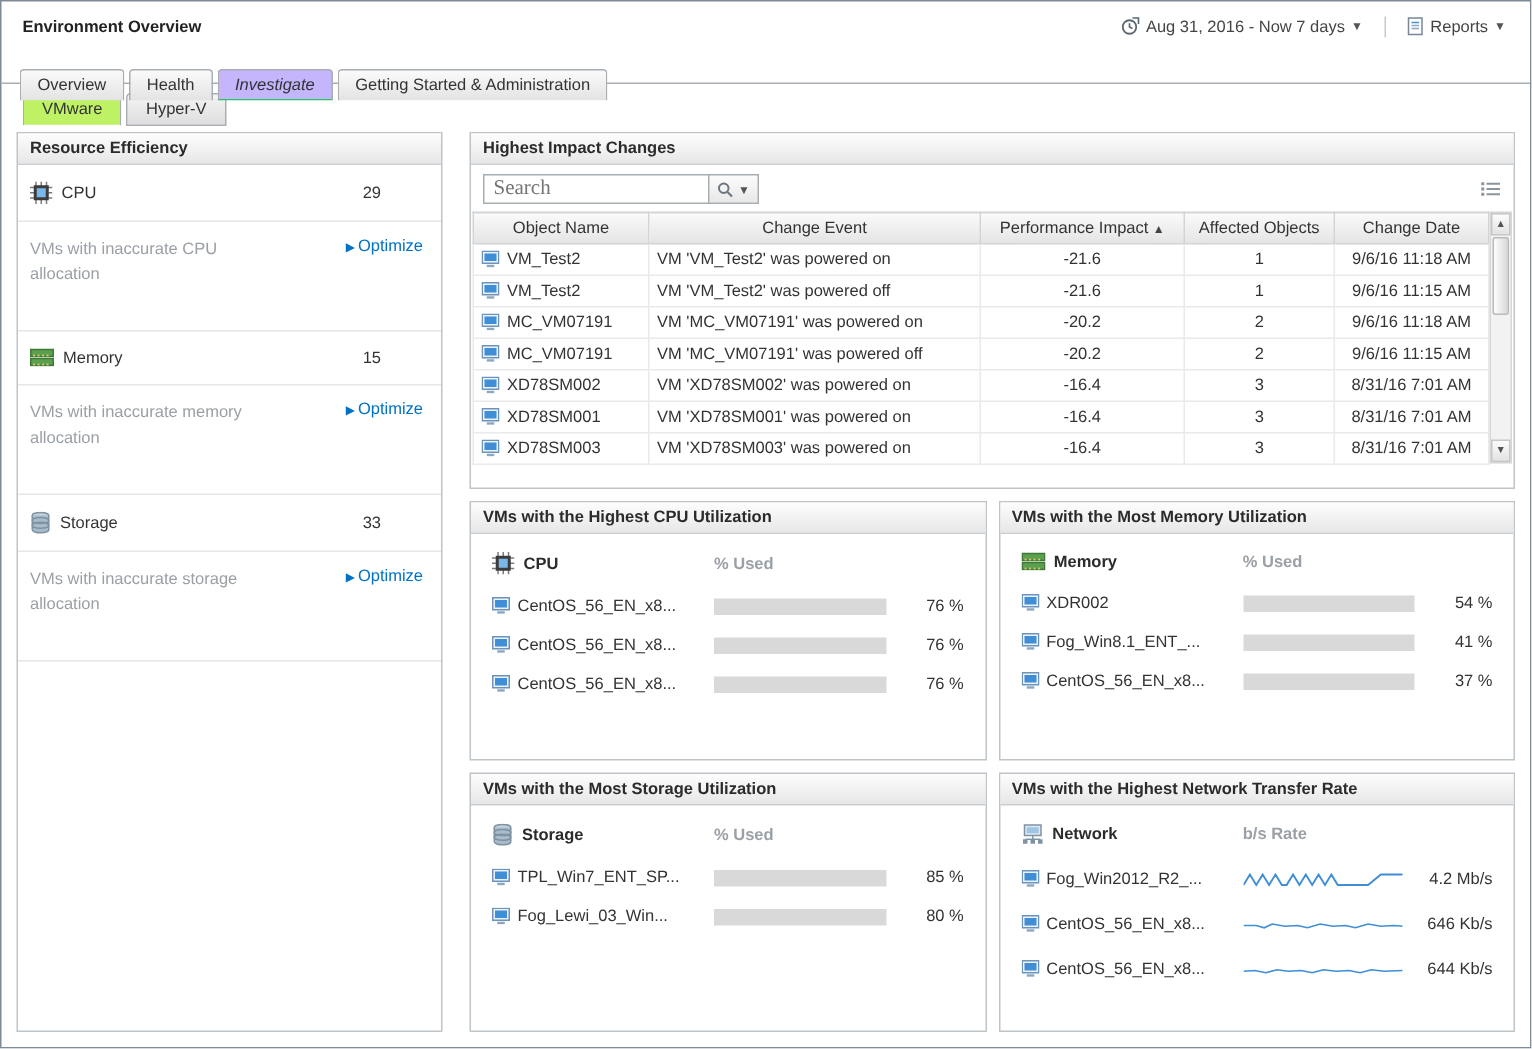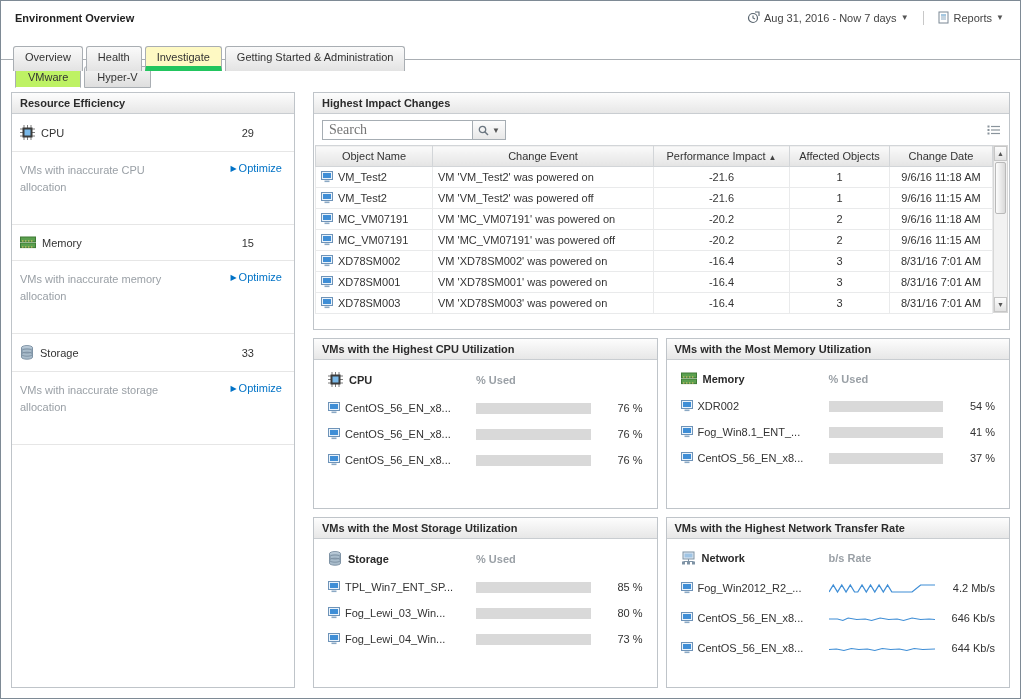--- a/index.html
+++ b/index.html
@@ -16,21 +16,21 @@
   .ctrl { display:flex; align-items:center; gap:4px; cursor:pointer; padding:2px 4px; }
   .caret { font-size:8px; color:#555; }
   .vsep { width:1px; height:14px; background:#c8c8c8; margin:0 4px; }
   
   .tabbar { display:flex; gap:3px; padding:4px 0 0 12px; border-bottom:1px solid #a9aeb3; }
   .tab {
     padding:4px 11px 3px; border:1px solid #a9aeb3; border-bottom:none;
     border-radius:3px 3px 0 0; background:linear-gradient(#fafafa,#e3e3e3);
     cursor:pointer; position:relative; top:12px; color:#333;
   }
-  .tab.active { background:#fef9c3; border-bottom:5px solid #22c55e; }
+  .tab.active { background:#c4b5fd; border-bottom:1px solid #22c55e;font-style:italic; }
   .subtabbar { display:flex; gap:3px; padding:6px 0 0 14px; }
   .subtab {
     padding:4px 12px 4px; border:1px solid #a9aeb3; border-radius:3px 3px 0 0;
     background:linear-gradient(#f4f4f4,#dedede); cursor:pointer; color:#333;
   }
   .subtab.active { background:#bef264; border-bottom:1px solid #fff; }
   
   .content { flex:1; display:flex; gap:18px; padding:4px 10px 10px; min-height:0; }
   .panel { border:1px solid #bfc4c9; background:#fff; display:flex; flex-direction:column; min-height:0; }
   .panel-head {
@@ -582,34 +582,20 @@
                     <rect x="0.5" y="0.5" width="11" height="8" fill="#eaf3fb" stroke="#6e93b8"></rect>
                     <rect x="2" y="2" width="8" height="5" fill="#3f8ed6"></rect>
                     <rect x="3.5" y="9.5" width="5" height="1.6" fill="#8aa8c4"></rect>
                   </svg>
                 </span>
                 <span>Fog_Lewi_03_Win...</span>
               </span>
             <span class="bar-track"><span class="bar-fill" style="width: 80%;"></span></span>
             <span class="util-val">80 %</span>
           </div>
-          <div class="util-row">
-            <span class="util-name">
-                <span class="icon">
-                  <svg width="12" height="12" viewBox="0 0 12 12">
-                    <rect x="0.5" y="0.5" width="11" height="8" fill="#eaf3fb" stroke="#6e93b8"></rect>
-                    <rect x="2" y="2" width="8" height="5" fill="#3f8ed6"></rect>
-                    <rect x="3.5" y="9.5" width="5" height="1.6" fill="#8aa8c4"></rect>
-                  </svg>
-                </span>
-                <span>Fog_Lewi_04_Win...</span>
-              </span>
-            <span class="bar-track"><span class="bar-fill" style="width: 73%;"></span></span>
-            <span class="util-val">73 %</span>
-          </div>
         </div>
 
         <div class="panel">
           <div class="panel-head">VMs with the Highest Network Transfer Rate</div>
           <div class="util-head">
             <span class="util-resource">
                 <span class="icon">
                   <svg width="15" height="14" viewBox="0 0 15 14">
                     <rect x="2" y="1" width="11" height="7" fill="#dfe9f2" stroke="#7f93a5"></rect>
                     <rect x="3.5" y="2.5" width="8" height="4" fill="#9fc4e4"></rect>

